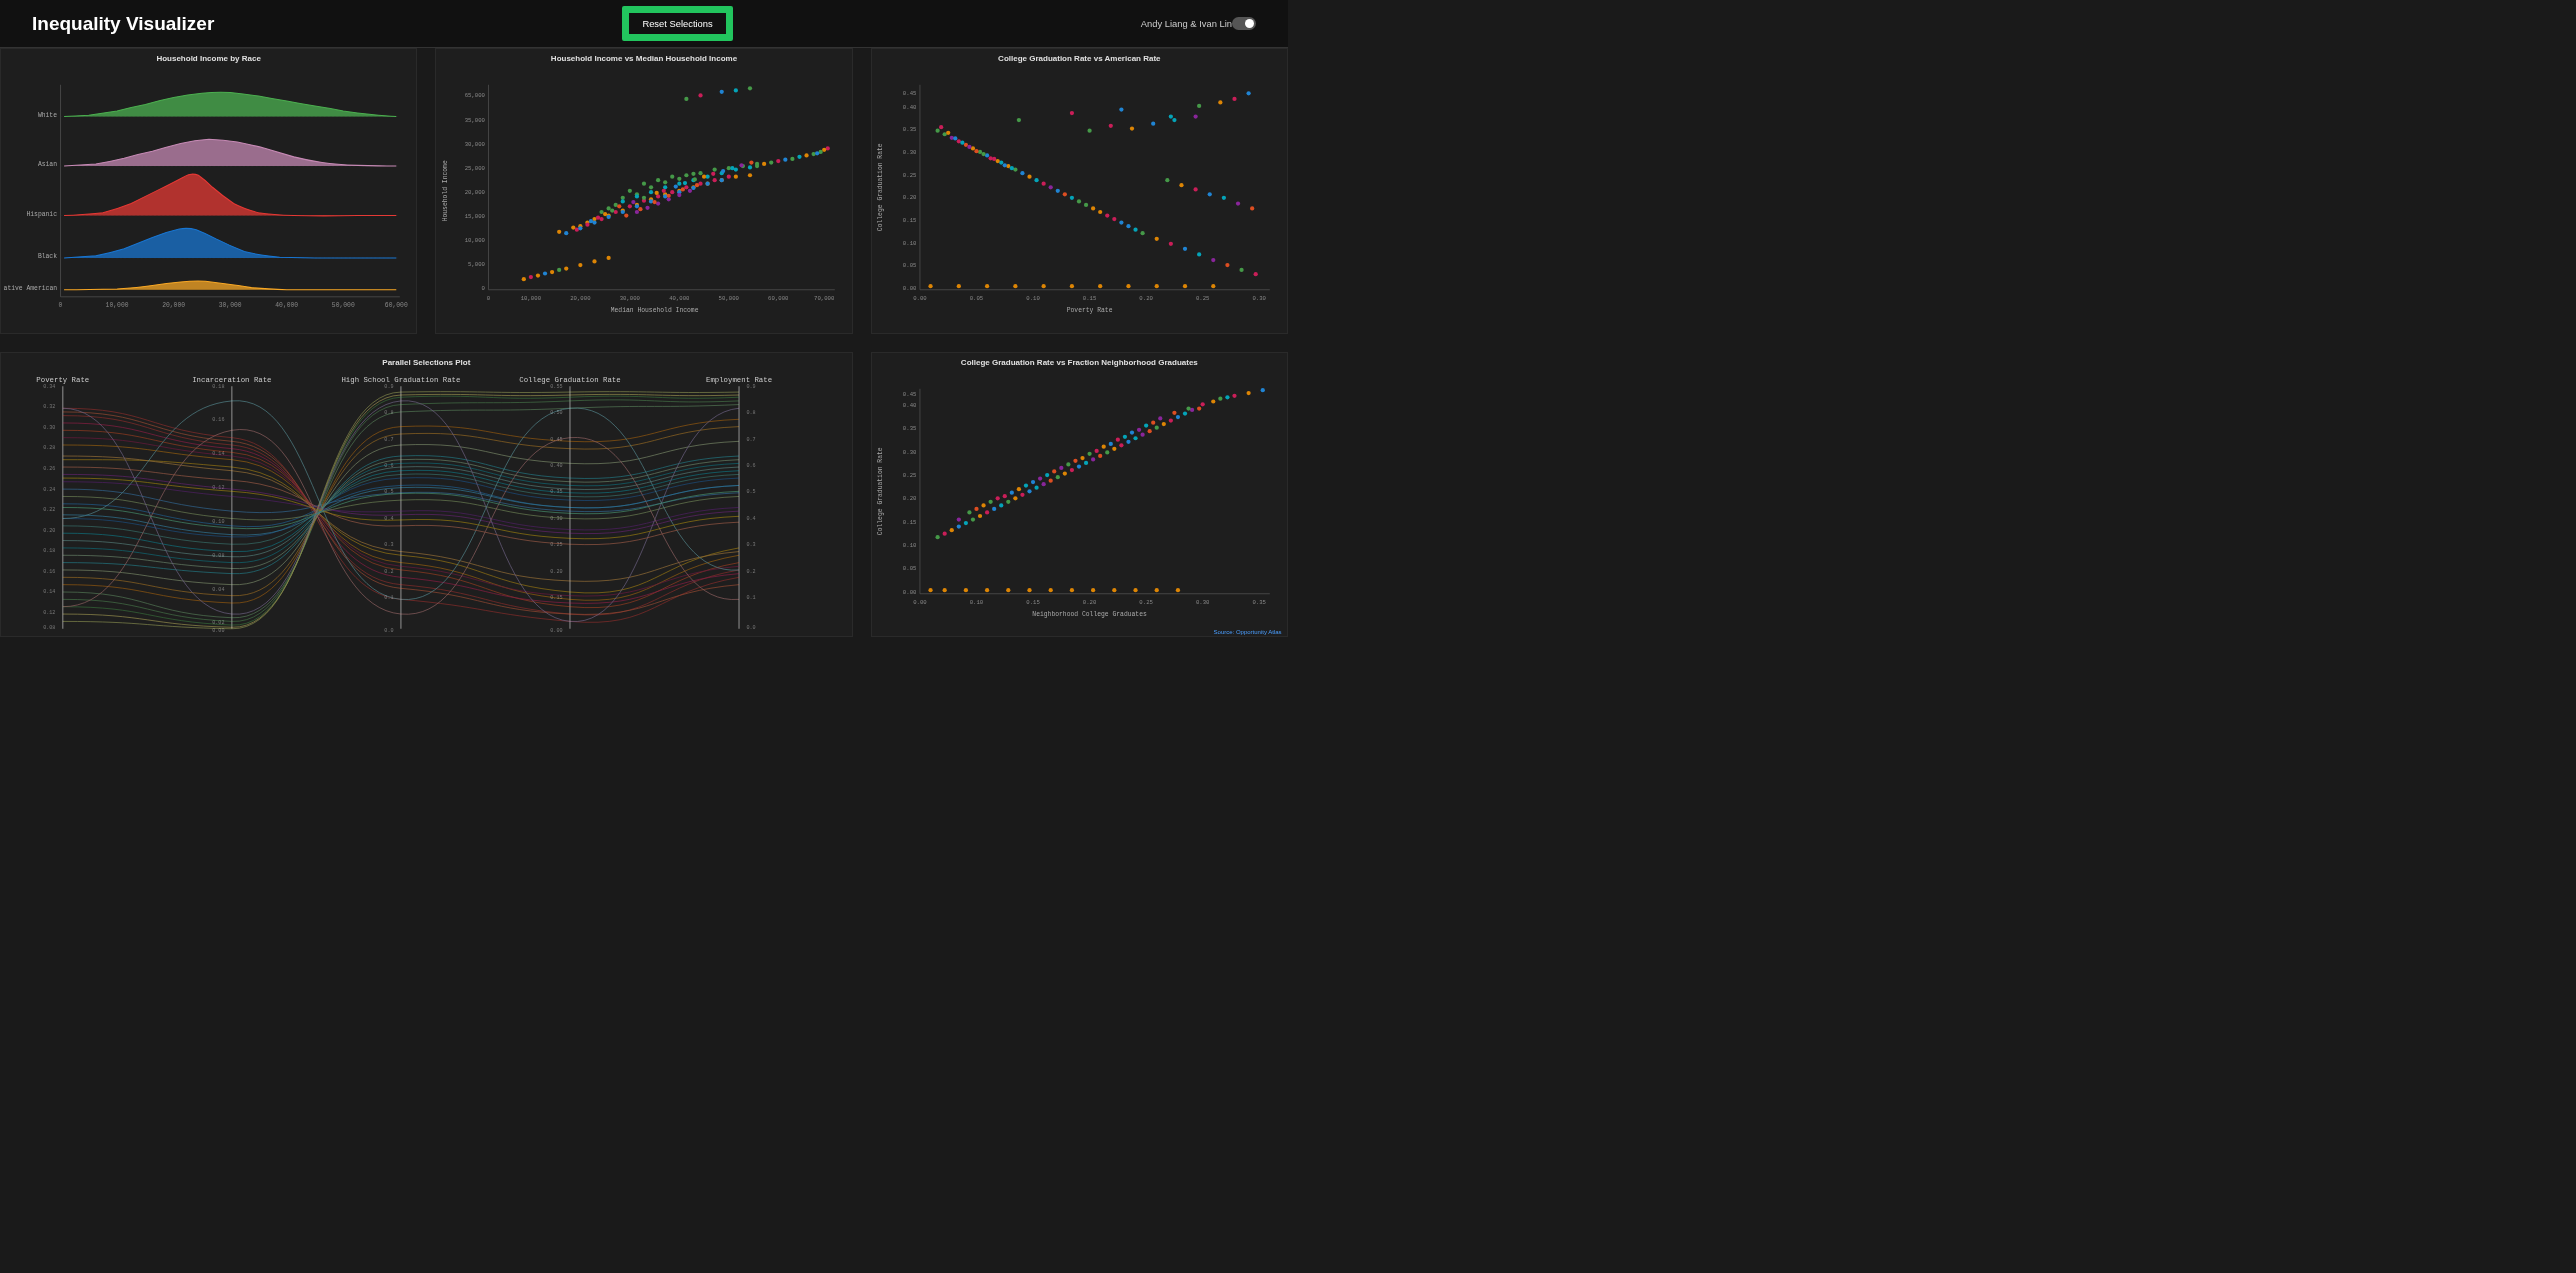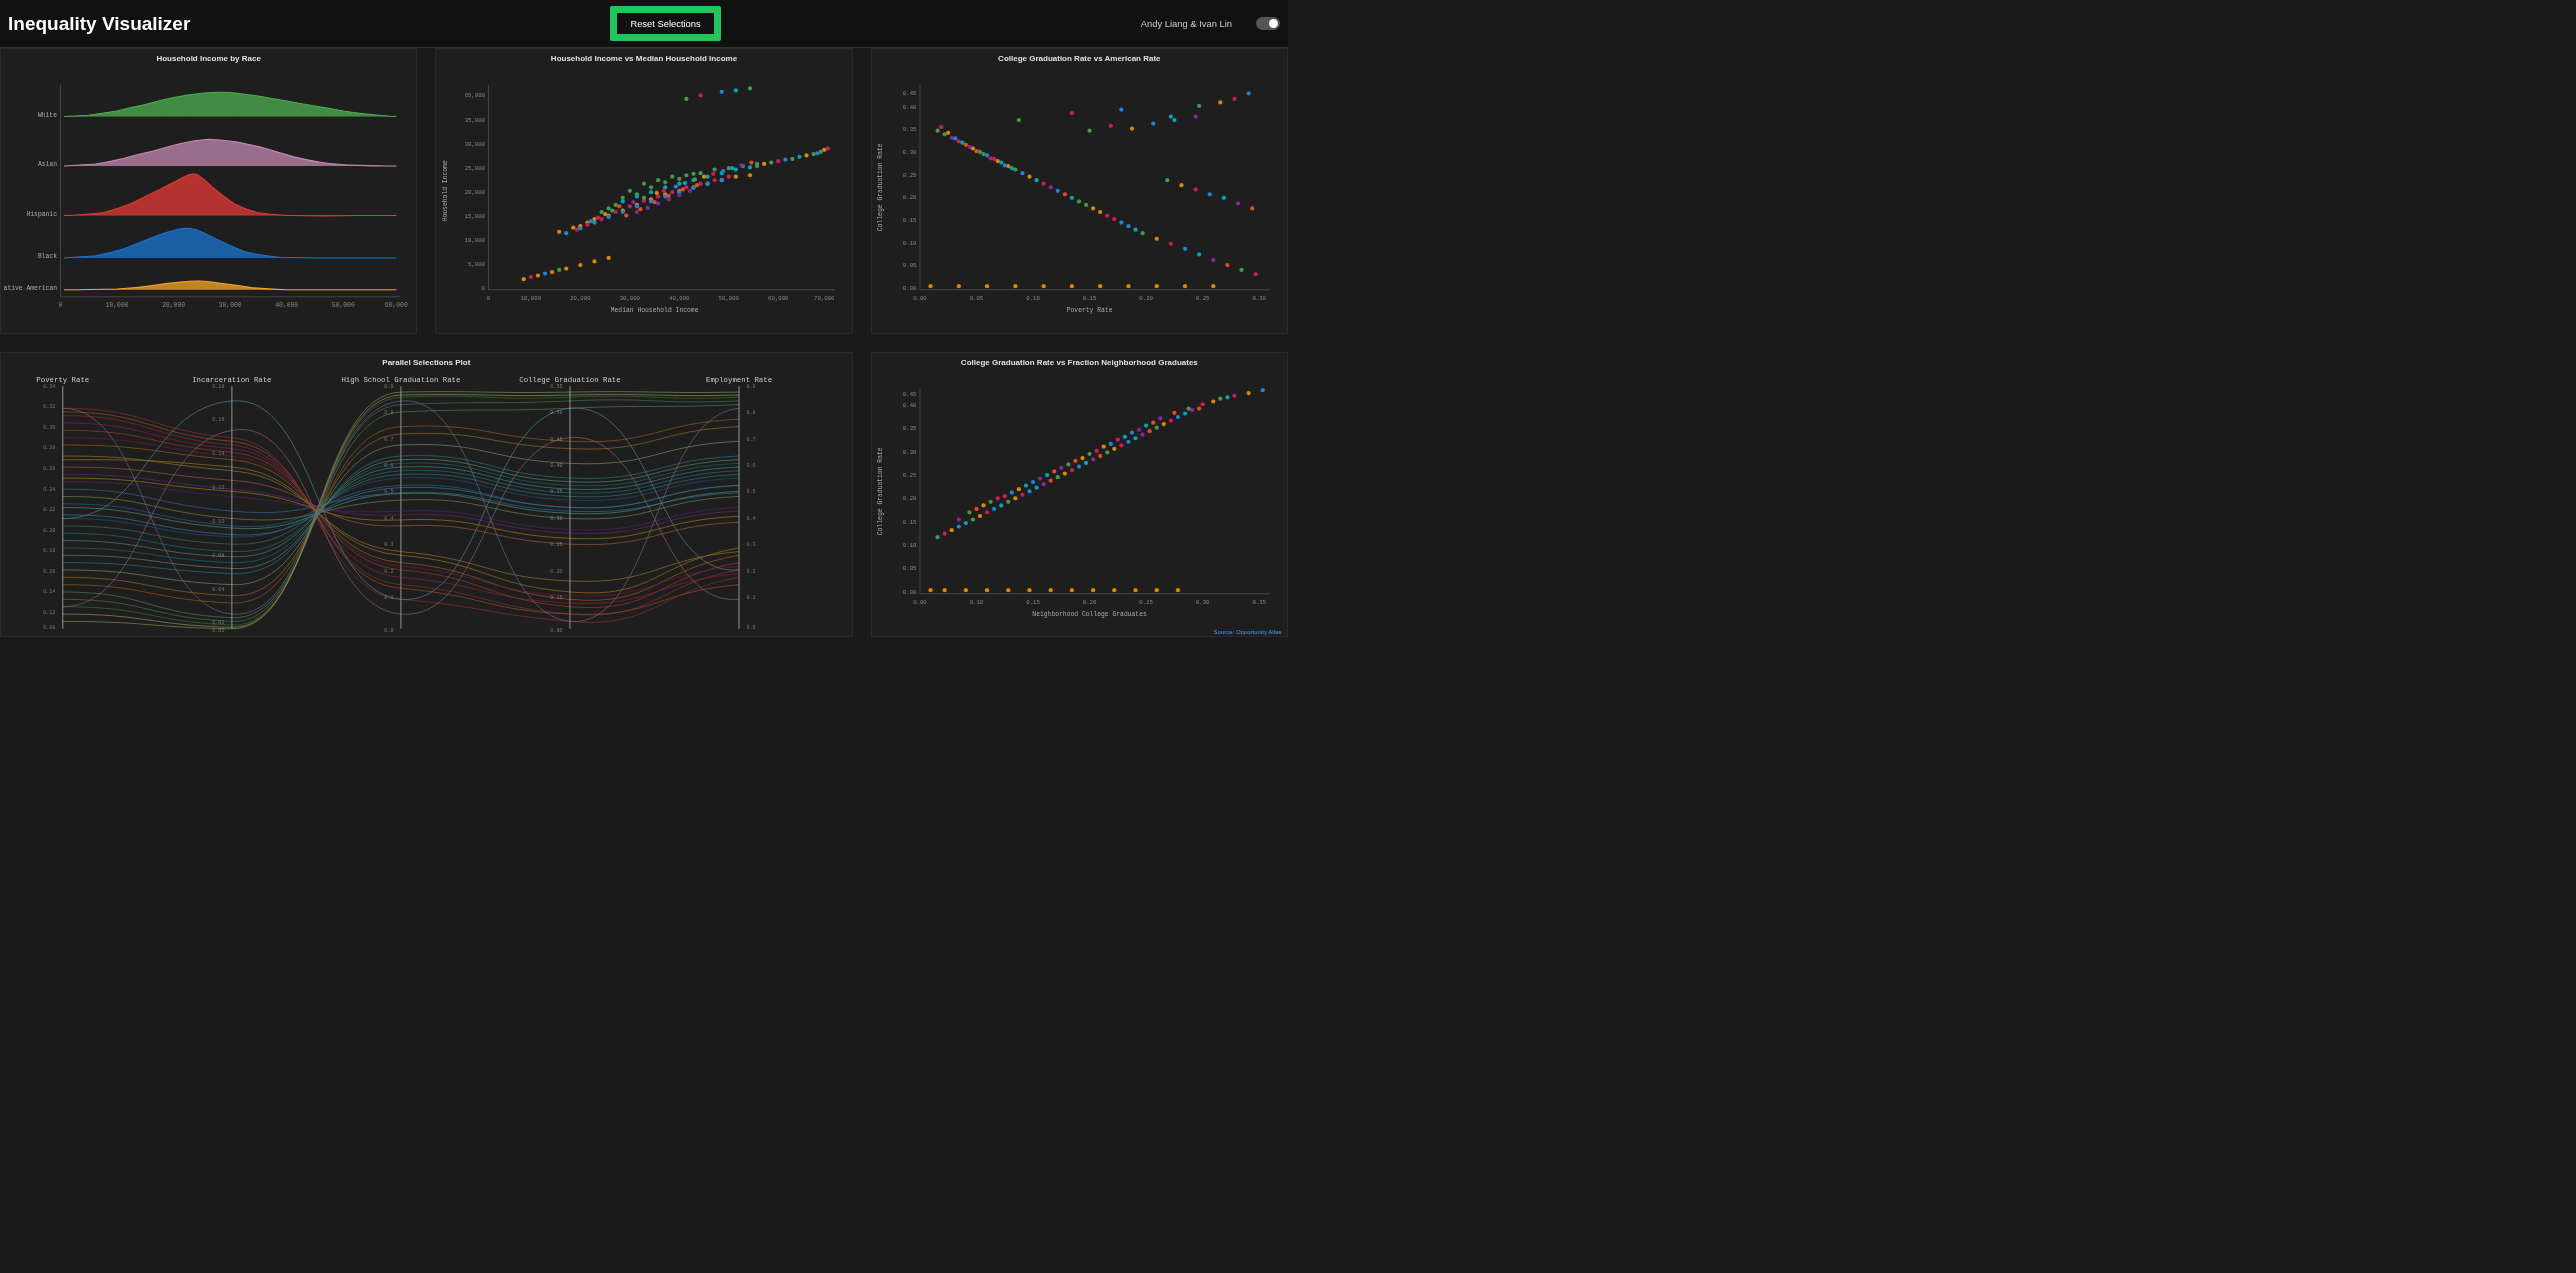--- a/index.html
+++ b/index.html
@@ -9,42 +9,42 @@
       font-family: Arial, sans-serif;
       width: 1288px;
       height: 637px;
       overflow: hidden;
     }
     header {
       background: #111;
       display: flex;
       align-items: center;
       justify-content: space-between;
-      padding: 0 8px;
+      padding: 0 32px;
       height: 48px;
       border-bottom: 0.7px solid #333;
     }
     .header-title {
       font-size: 19px;
       font-weight: bold;
       color: #fff;
     }
     .reset-btn {
       background: transparent;
       border: 7px solid #22c55e;
       color: #fff;
       padding: 5.4px 13.5px;
       font-size: 9.4px;
       cursor: pointer;
       border-radius: 2px;
     }
     .header-right {
       display: flex;
       align-items: center;
-      gap: 24px;
+      gap: 0;
       font-size: 9.4px;
       color: #ccc;
     }
     .toggle {
       width: 24px;
       height: 13.5px;
       background: #555;
       border-radius: 6.7px;
       position: relative;
     }

